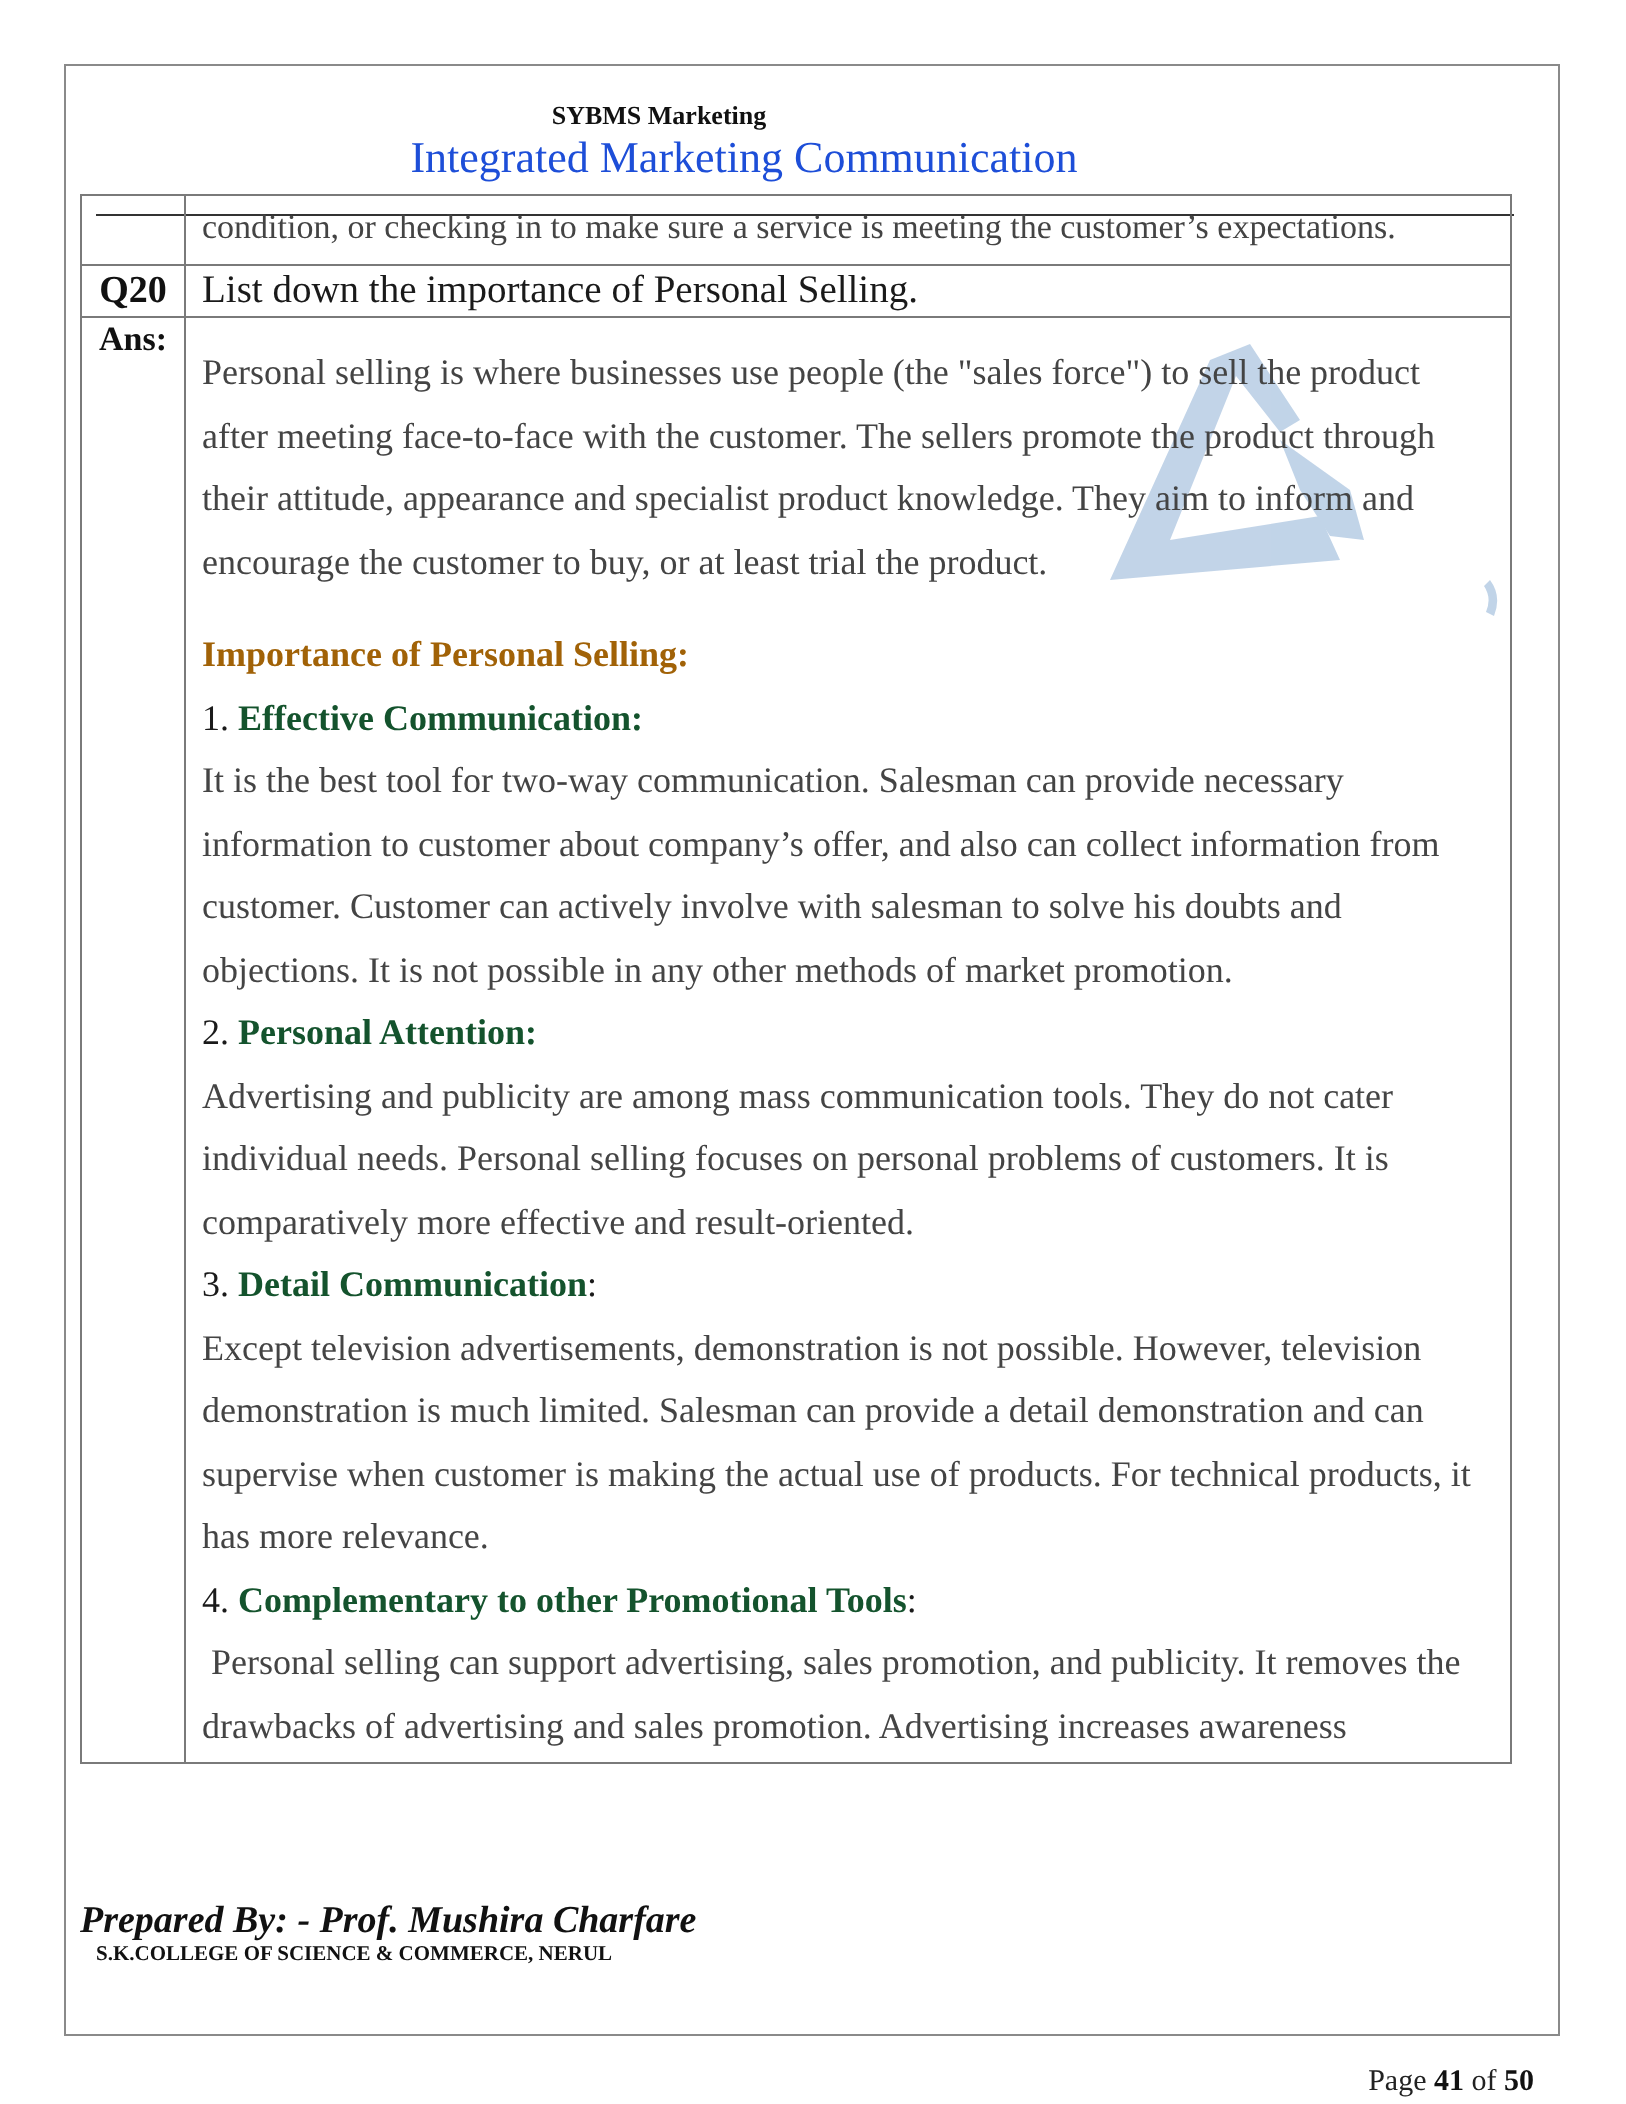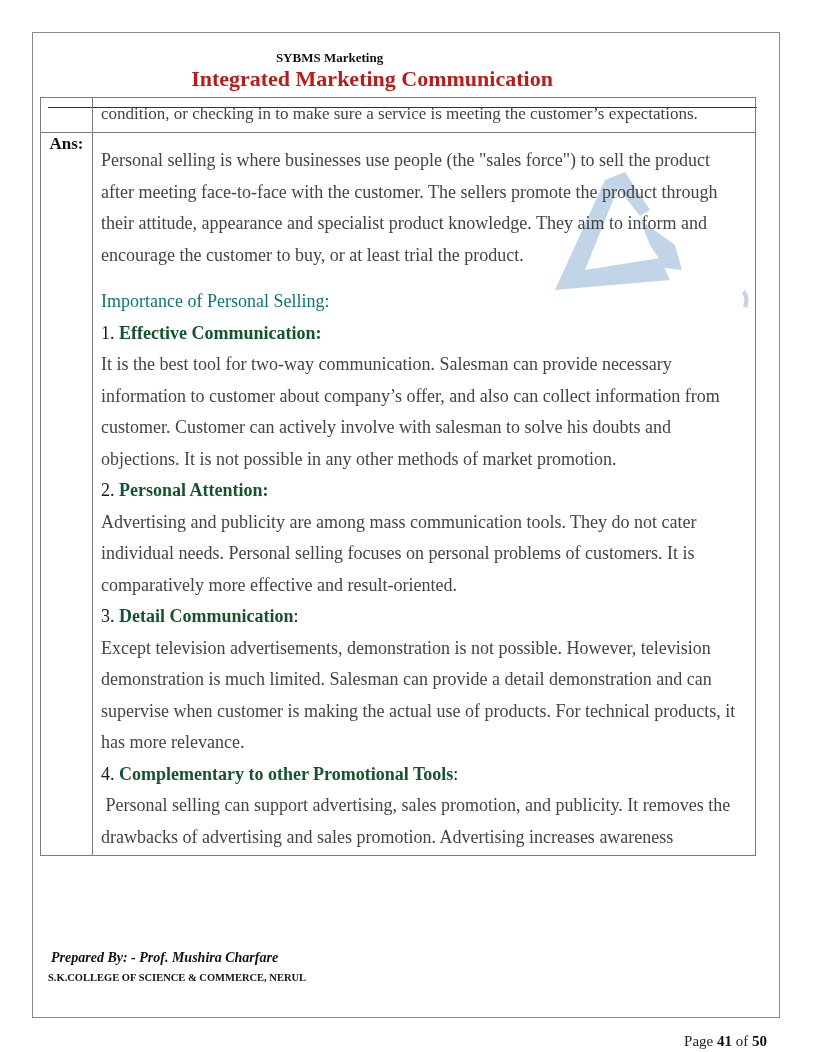--- a/index.html
+++ b/index.html
@@ -3,39 +3,39 @@
   <meta charset="utf-8">
   <style>
     html, body { margin: 0; padding: 0; background: #ffffff; }
     body { width: 813px; height: 1052px; position: relative; overflow: hidden;
            font-family: "Liberation Serif", "DejaVu Serif", serif; color: #222; }
     .frame { position: absolute; left: 32px; top: 32px; width: 748px; height: 986px;
              border: 1px solid #8a8a8a; box-sizing: border-box; }
     .hdr-sub { position: absolute; left: 0; width: 659px; top: 50px; text-align: center;
                font-weight: bold; font-size: 13px; color: #111; }
     .hdr-title { position: absolute; left: 0; width: 744px; top: 66px; text-align: center;
-                 font-weight: bold; font-size: 22px; color: #b91c1c; }
+                 font-weight: normal; font-size: 22px; color: #1d4ed8; }
     .hdr-rule { position: absolute; left: 48px; width: 709px; top: 107px; height: 0;
                 border-top: 1px solid #333; }
     .watermark { position: absolute; left: 500px; top: 150px; width: 270px; height: 170px; }
     table.qa { position: absolute; left: 40px; top: 97px; width: 716px; border-collapse: collapse; }
     table.qa td { border: 1px solid #7a7a7a; vertical-align: top; padding: 0; }
     td.col-q { width: 51px; font-weight: bold; color: #111; text-align: center; }
     td.col-a { padding-left: 8px !important; padding-right: 8px !important; }
     .cont { font-size: 17px; color: #444; line-height: 31px; padding-top: 0px; padding-bottom: 3px; }
     .qnum { font-size: 19px; line-height: 25px; }
     .qtext { font-size: 19.5px; color: #1a1a1a; line-height: 25px; }
     .ansl { font-size: 17px; line-height: 22px; padding-top: 0; }
     .ans { font-size: 18px; color: #444; line-height: 31.5px; padding-top: 12px; padding-bottom: 2px; }
     .ans p { margin: 0; }
     .ans .gap { height: 15px; }
-    .ans .heading { font-weight: normal; color: #0f766e; }
+    .ans .heading { font-weight: bold; color: #a16207; }
     .ans .pt-title { color: #1a1a1a; }
     .ans .pt-title b { color: #14532d; }
-    .foot-prep { position: absolute; left: 51px; top: 950px; font-size: 14px; font-weight: bold;
+    .foot-prep { position: absolute; left: 40px; top: 950px; font-size: 19px; font-weight: bold;
                  font-style: italic; color: #111; text-align: center; }
     .foot-college { position: absolute; left: 48px; top: 972px; font-size: 10.5px; font-weight: bold; color: #111; }
     .foot-page { position: absolute; right: 46px; top: 1033px; font-size: 15px; color: #222; }
     .foot-page b { color: #111; }
   </style>
 </head>
 <body>
 
 <div class="frame"></div>
 
@@ -50,20 +50,26 @@
     <path d="M245 140 q6 8 2 18 l-4 -2 q3 -7 -1 -13 z"></path>
   </g>
 </svg>
 
 <table class="qa">
   <tbody>
       <tr>
     <td class="col-q"></td>
     <td class="col-a">
       <div class="cont">condition, or checking in to make sure a service is meeting the customer’s expectations.</div>
+    </td>
+  </tr>
+  <tr>
+    <td class="col-q qnum">Q20</td>
+    <td class="col-a">
+      <div class="qtext">List down the importance of Personal Selling.</div>
     </td>
   </tr>
   <tr>
     <td class="col-q ansl">Ans:</td>
     <td class="col-a">
       <div class="ans">
         <p>Personal selling is where businesses use people (the "sales force") to sell the product after meeting face-to-face with the customer. The sellers promote the product through their attitude, appearance and specialist product knowledge. They aim to inform and encourage the customer to buy, or at least trial the product.</p>
         <div class="gap"></div>
         <p class="heading">Importance of Personal Selling:</p>
 

